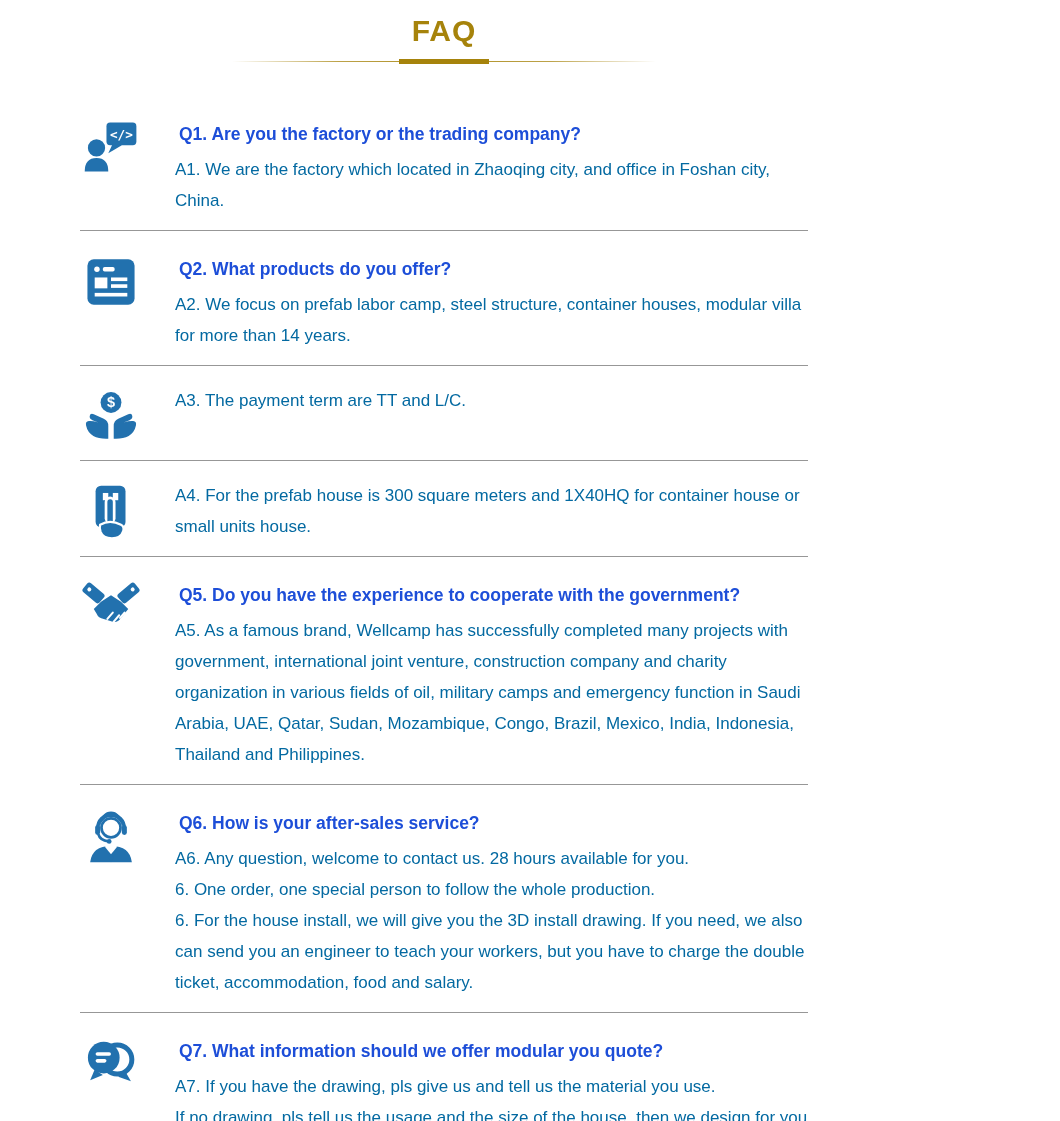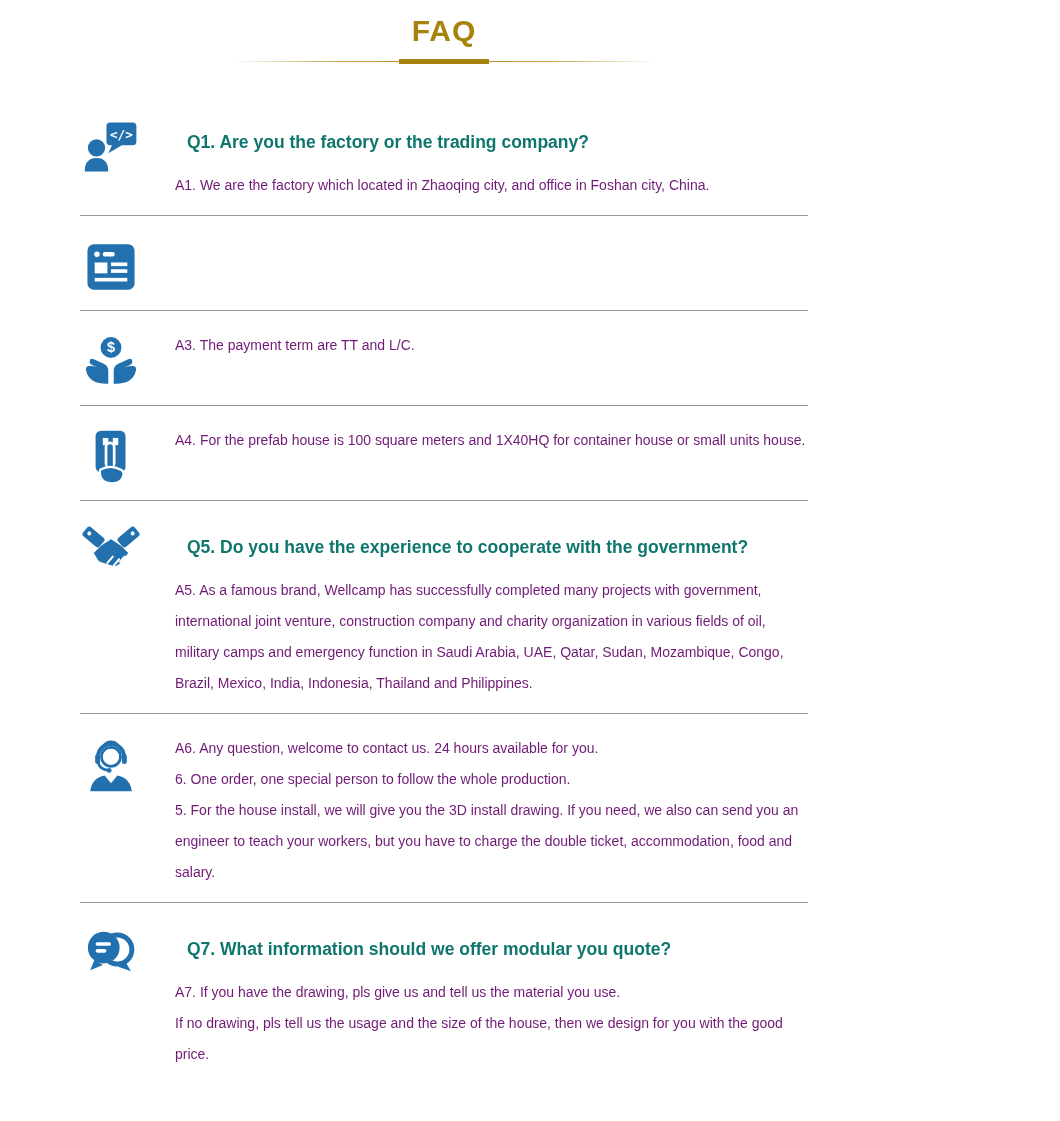--- a/index.html
+++ b/index.html
@@ -63,29 +63,29 @@
   .faq-item:last-child { border-bottom: none; }
   .icon-col {
     flex: 0 0 95px;
     padding-top: 3px;
   }
   .icon-col svg { width: 58px; height: 58px; display: block; margin-left: 2px; }
   .text-col { flex: 1 1 auto; min-width: 0; }
   .faq-question {
     font-size: 17.5px;
     font-weight: bold;
-    color: #0f766e;
+    color: #1d4ed8;
     line-height: 31px;
-    margin: 12px;
+    margin: 4px;
   }
   .faq-question.italic { }
   .faq-answer {
-    font-size: 14px;
+    font-size: 17px;
     font-weight: 400;
-    color: #701a75;
+    color: #0369a1;
     line-height: 31px;
     margin: 0;
   }
   .page-bottom-space { height: 55px; }
 </style>
 </head>
 <body>
 
 <div class="page">
 
@@ -118,20 +118,24 @@
           <svg viewBox="0 0 64 64" fill="#2271AE" xmlns="http://www.w3.org/2000/svg">
             <rect x="6" y="7" width="52" height="50" rx="7"></rect>
             <circle cx="16.5" cy="18" r="3" fill="#fff"></circle>
             <rect x="23" y="15.5" width="13" height="5" rx="2" fill="#fff"></rect>
             <rect x="14" y="27" width="14" height="12" fill="#fff"></rect>
             <rect x="32" y="27" width="18" height="4" fill="#fff"></rect>
             <rect x="32" y="34.5" width="18" height="4" fill="#fff"></rect>
             <rect x="14" y="44" width="36" height="4" fill="#fff"></rect>
           </svg>
         </div>
+        <div class="text-col">
+          <p class="faq-question">Q2. What products do you offer?</p>
+          <p class="faq-answer">A2. We focus on prefab labor camp, steel structure, container houses, modular villa for more than 14 years.</p>
+        </div>
       </div>
       <div class="faq-item">
         <div class="icon-col">
           <svg viewBox="0 0 64 64" fill="#2271AE" xmlns="http://www.w3.org/2000/svg">
             <circle cx="32" cy="16" r="11.5"></circle>
             <text x="32" y="21.5" fill="#fff" font-size="16" font-weight="bold" text-anchor="middle">$</text>
             <path d="M29 56 L29 42 Q29 36 24 34 L13 29 Q9 27.5 8.5 31 Q8 34 11.5 35.5 L18 38 Q11 36 7.5 36.5 Q3.5 37 4.5 41.5 Q6 49 12.5 53 Q19 56.5 29 56 Z"></path>
             <path d="M35 56 L35 42 Q35 36 40 34 L51 29 Q55 27.5 55.5 31 Q56 34 52.5 35.5 L46 38 Q53 36 56.5 36.5 Q60.5 37 59.5 41.5 Q58 49 51.5 53 Q45 56.5 35 56 Z"></path>
           </svg>
         </div>
@@ -144,21 +148,21 @@
           <svg viewBox="0 0 64 64" fill="#2271AE" xmlns="http://www.w3.org/2000/svg">
             <rect x="15" y="3" width="33" height="46" rx="6"></rect>
             <rect x="23" y="11" width="6" height="8" fill="#fff"></rect>
             <rect x="34" y="11" width="6" height="8" fill="#fff"></rect>
             <rect x="25" y="15" width="12" height="30" rx="6" fill="#fff"></rect>
             <rect x="28" y="18" width="6" height="27" rx="3"></rect>
             <path d="M20 46 Q31 40 43 46 Q47 48 45.5 53 Q43 61 33 61 Q23 61 20.5 54 Q19 49 20 46 Z" stroke="#fff" stroke-width="2.5"></path>
           </svg>
         </div>
         <div class="text-col">
-          <p class="faq-answer">A4. For the prefab house is 100 square meters and 1X40HQ for container house or small units house.</p>
+          <p class="faq-answer">A4. For the prefab house is 300 square meters and 1X40HQ for container house or small units house.</p>
         </div>
       </div>
       <div class="faq-item">
         <div class="icon-col">
           <svg viewBox="0 0 64 64" fill="#2271AE" xmlns="http://www.w3.org/2000/svg">
             <g transform="rotate(40 13 15)">
               <rect x="1" y="9" width="24" height="13" rx="3"></rect>
               <circle cx="7" cy="15.5" r="2.2" fill="#fff"></circle>
             </g>
             <g transform="rotate(-40 51 15)">
@@ -183,23 +187,24 @@
             <rect x="14.5" y="20" width="5.5" height="11" rx="2.75"></rect>
             <rect x="44" y="20" width="5.5" height="11" rx="2.75"></rect>
             <path d="M18 30 Q20 37 29 38" fill="none" stroke="#2271AE" stroke-width="3"></path>
             <circle cx="30" cy="38" r="2.6"></circle>
             <path d="M9 61 Q11 43 32 43 Q53 43 55 61 Z"></path>
             <path d="M25 43.5 L32 52 L39 43.5 Q32 41 25 43.5 Z" fill="#fff"></path>
             <path d="M32 52 L29 56 L32 61 L35 56 Z"></path>
           </svg>
         </div>
         <div class="text-col">
-          <p class="faq-answer">A6. Any question, welcome to contact us. 24 hours available for you.</p>
+          <p class="faq-question italic">Q6. How is your after-sales service?</p>
+          <p class="faq-answer">A6. Any question, welcome to contact us. 28 hours available for you.</p>
           <p class="faq-answer">6. One order, one special person to follow the whole production.</p>
-          <p class="faq-answer">5. For the house install, we will give you the 3D install drawing. If you need, we also can send you an engineer to teach your workers, but you have to charge the double ticket, accommodation, food and salary.</p>
+          <p class="faq-answer">6. For the house install, we will give you the 3D install drawing. If you need, we also can send you an engineer to teach your workers, but you have to charge the double ticket, accommodation, food and salary.</p>
         </div>
       </div>
       <div class="faq-item">
         <div class="icon-col">
           <svg viewBox="0 0 64 64" fill="#2271AE" xmlns="http://www.w3.org/2000/svg">
             <circle cx="39" cy="27" r="16" fill="none" stroke="#2271AE" stroke-width="5.5"></circle>
             <path d="M47 39 L54 51 L40 46 Z"></path>
             <circle cx="24" cy="25" r="17.5"></circle>
             <path d="M14 38 L9 50 L23 44 Z"></path>
             <rect x="15" y="19" width="17" height="4" rx="2" fill="#fff"></rect>

